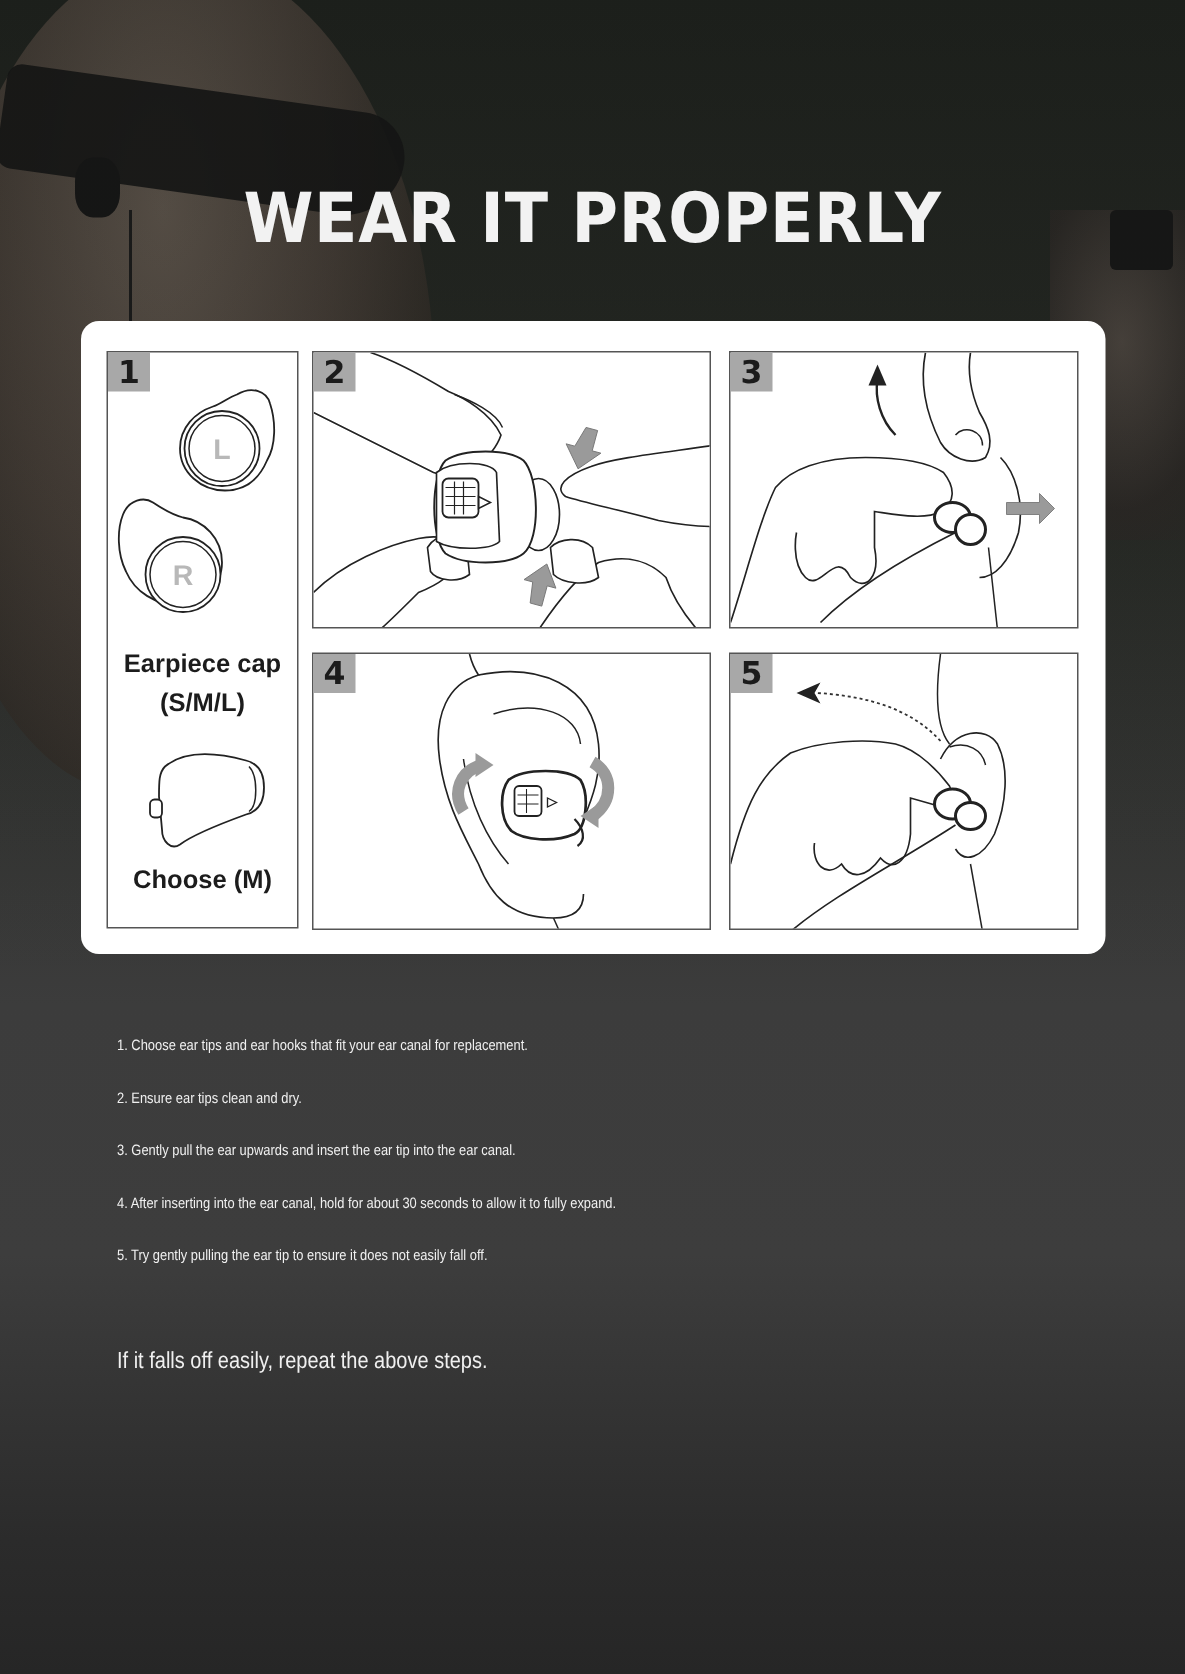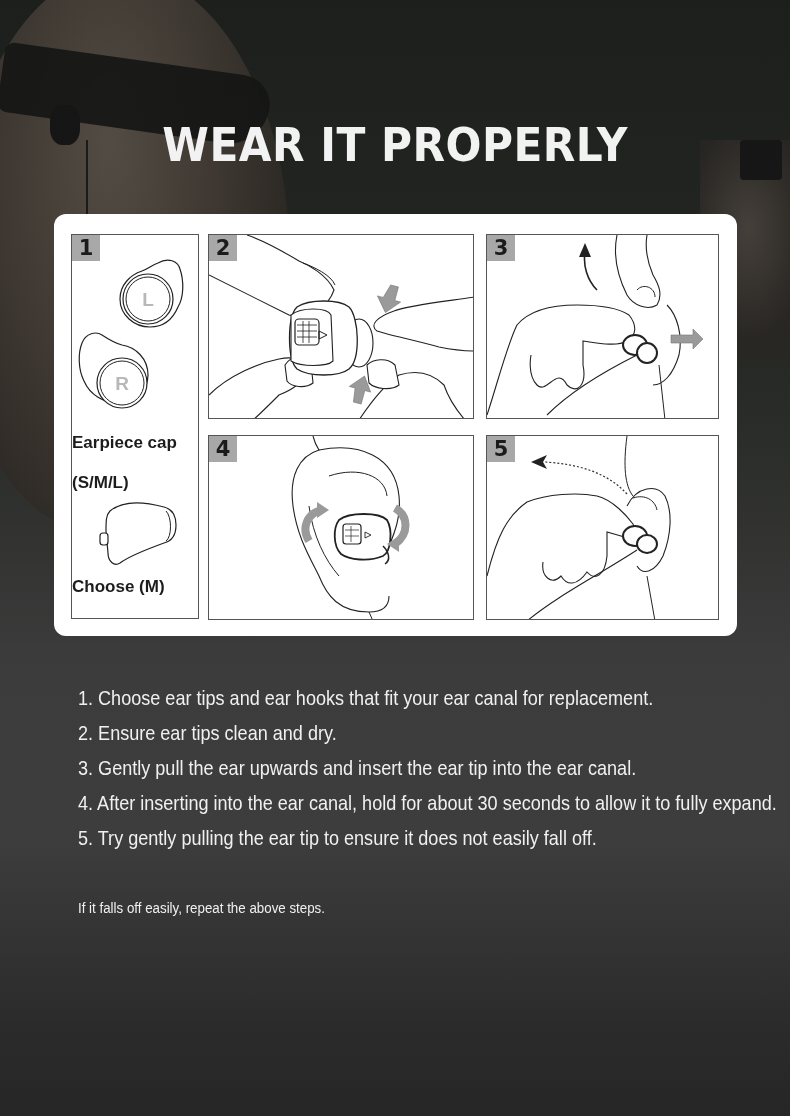--- a/index.html
+++ b/index.html
@@ -61,31 +61,31 @@
       transform-origin: left top;
     }
     .p1 { left: 17px; top: 20px; width: 128px; height: 385px; }
     .p2 { left: 154px; top: 20px; width: 266px; height: 185px; }
     .p3 { left: 432px; top: 20px; width: 233px; height: 185px; }
     .p4 { left: 154px; top: 221px; width: 266px; height: 185px; }
     .p5 { left: 432px; top: 221px; width: 233px; height: 185px; }
     .panel svg { position: absolute; left: 0; top: 0; }
 
     .cap-label {
-      position: absolute; left: 0; width: 100%; text-align: left;
+      position: absolute; left: 0; width: 100%; text-align: center;
       color: #1c1c1c; font-weight: bold; font-size: 17px; line-height: 24px;
       font-family: "Liberation Sans", sans-serif;
     }
     .cap-label.l1 { top: 196px; }
-    .cap-label.l2 { top: 236px; }
+    .cap-label.l2 { top: 222px; }
     .cap-label.l3 { top: 340px; }
 
     .instructions {
       position: absolute; left: 78px; top: 684px; width: 660px;
-      color: #f0f0f0; font-size: 21px; font-family: "Liberation Sans", sans-serif;
+      color: #f0f0f0; font-size: 10px; font-family: "Liberation Sans", sans-serif;
     }
     .instructions .step {
       height: 35px; line-height: 28px; white-space: nowrap;
       transform: scaleX(0.86); transform-origin: left center;
     }
     .note {
       position: absolute; left: 78px; top: 894px; color: #f0f0f0;
       font-size: 15.5px; line-height: 28px; white-space: nowrap;
       font-family: "Liberation Sans", sans-serif;
       transform: scaleX(0.86); transform-origin: left center;

